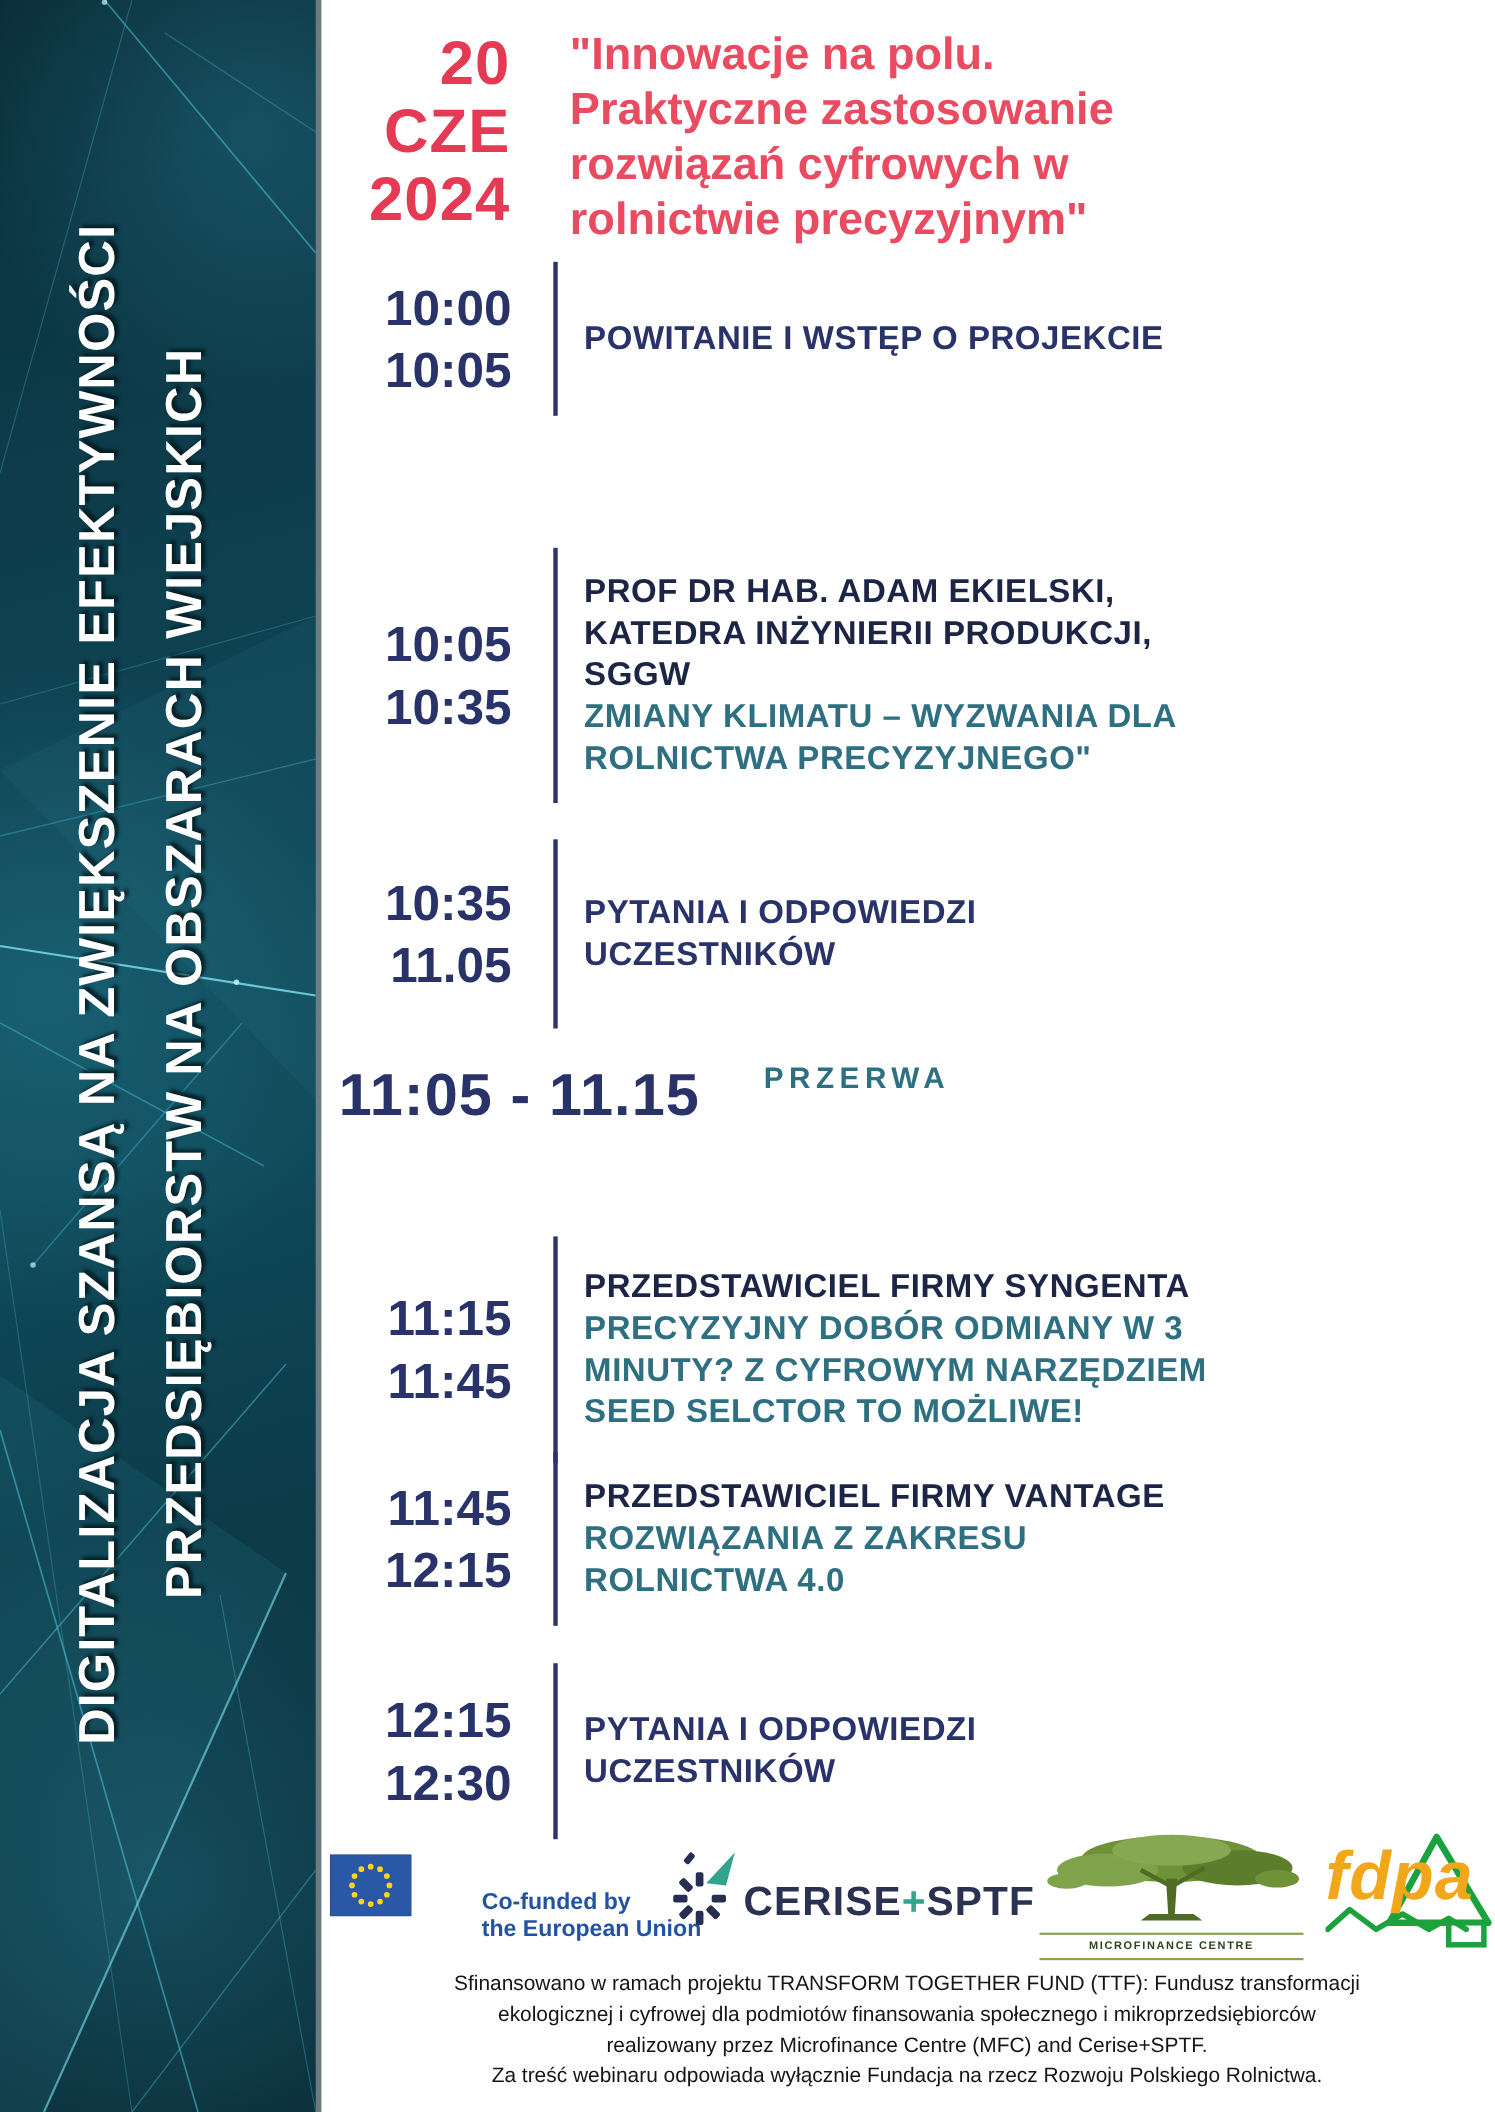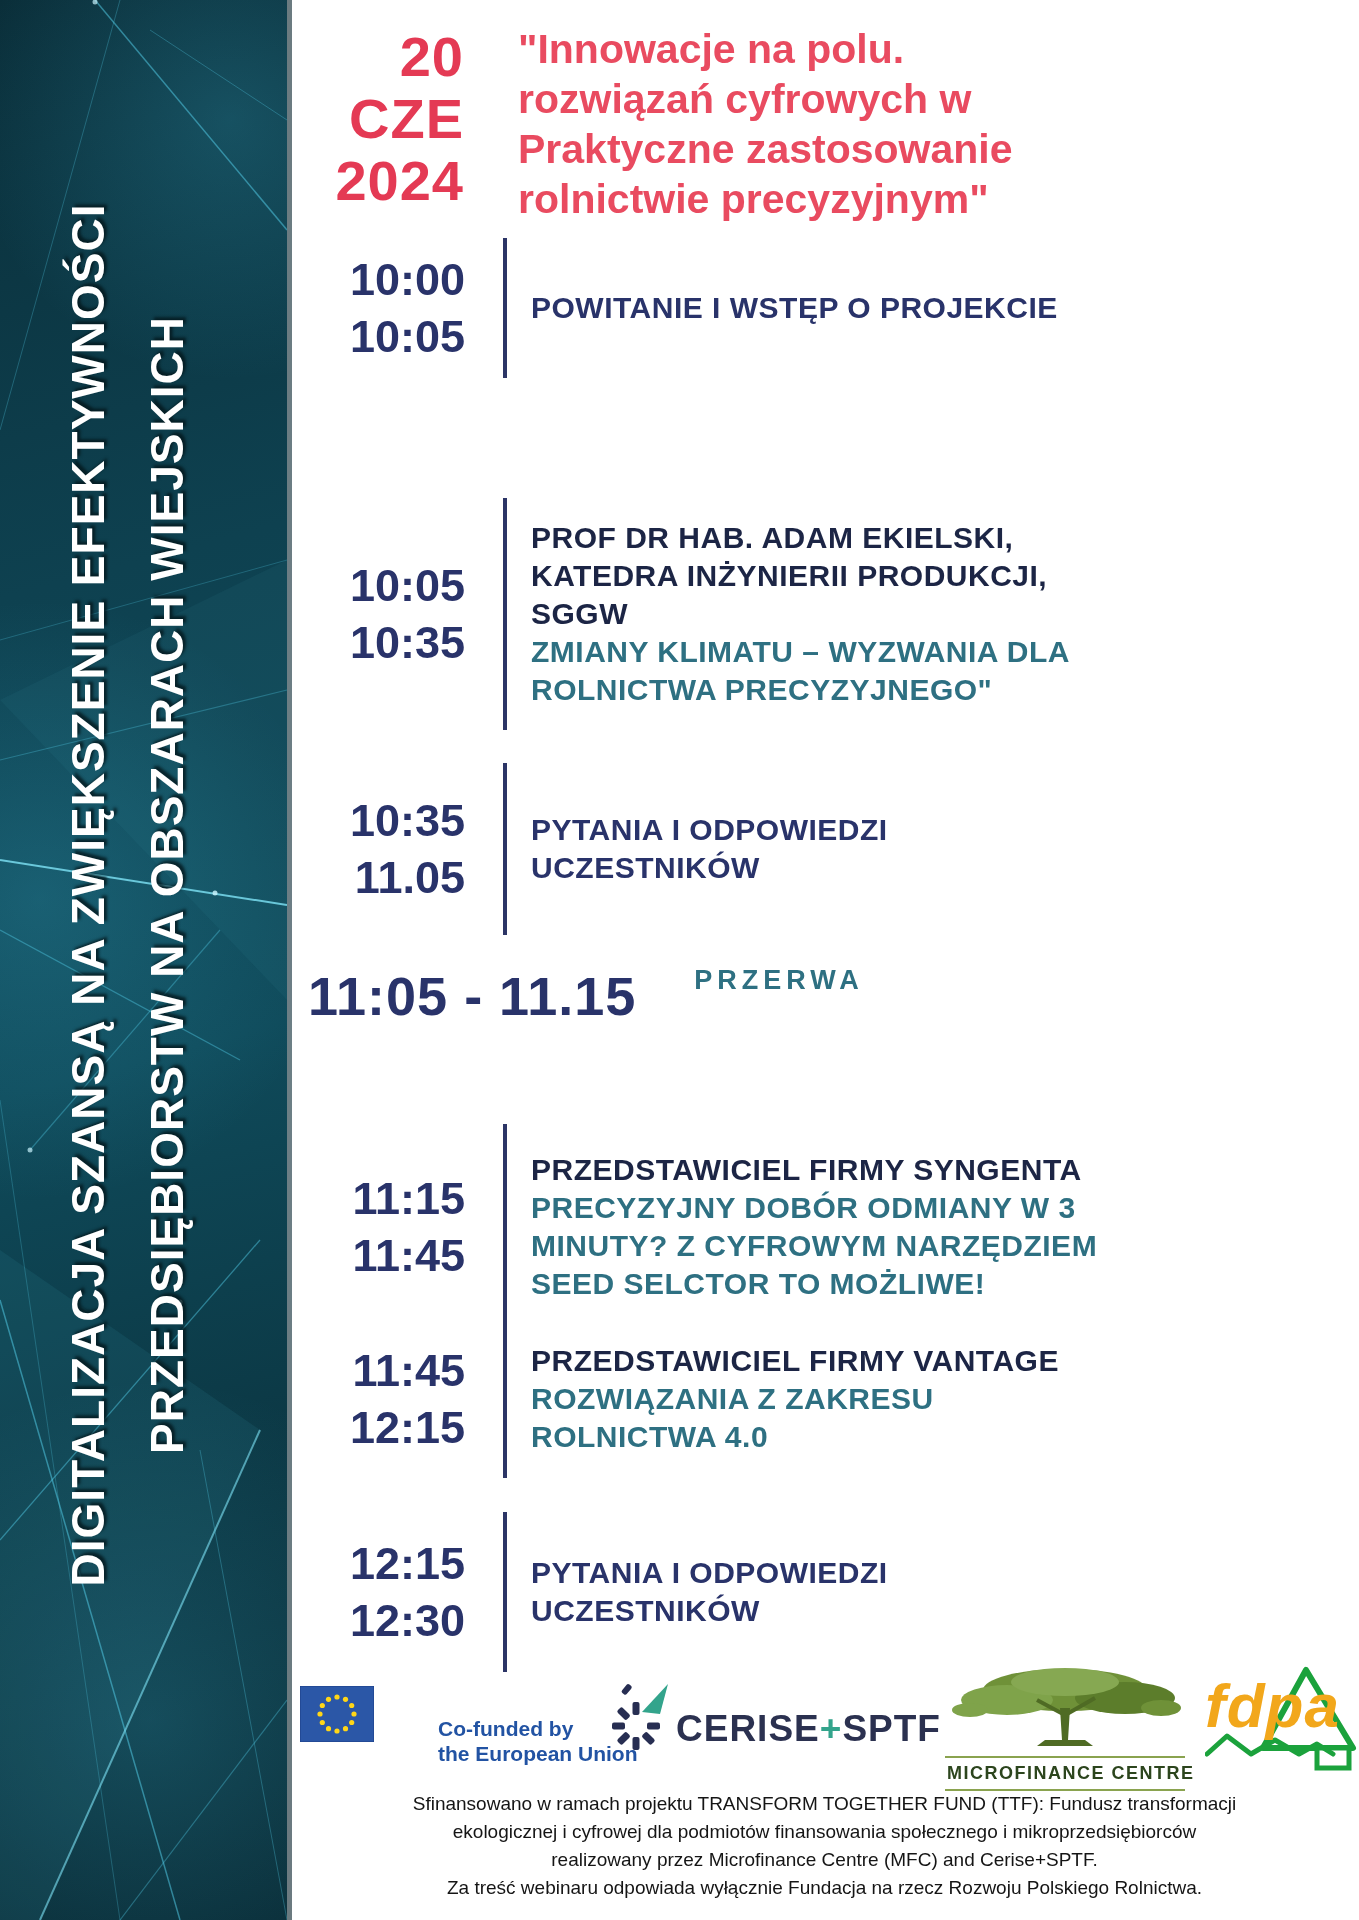--- a/index.html
+++ b/index.html
@@ -76,21 +76,21 @@
   .cerise-icon{position:absolute;left:0;top:0;}
   .cerise-text{
     position:absolute;left:66px;top:26px;font-weight:800;font-size:37px;
     color:#2b3150;letter-spacing:1px;white-space:nowrap;
   }
   .cerise-plus{color:#33a48c;}
   .mfc-logo{position:absolute;left:945px;top:1662px;width:240px;}
   .mfc-label{
     margin-top:2px;border-top:2px solid #8aa34f;border-bottom:2px solid #8aa34f;
     padding:5px 2px;text-align:center;color:#2c451d;font-weight:700;
-    font-size:18px;letter-spacing:1.5px;white-space:nowrap;
+    font-size:10px;letter-spacing:1.5px;white-space:nowrap;
   }
   .fdpa-logo{position:absolute;left:1205px;top:1658px;width:152px;height:128px;}
   .fdpa-logo svg{position:absolute;left:0;top:0;z-index:1;}
   .fdpa-text{
     position:absolute;left:0;top:12px;z-index:2;
     color:#f2a71b;font-weight:800;font-style:italic;font-size:62px;letter-spacing:1px;
   }
   
   .footer{
     position:absolute;left:290px;top:1790px;width:1069px;text-align:center;
@@ -139,22 +139,22 @@
   </div>
 
   <div class="date-block">
     <div>20</div>
     <div>CZE</div>
     <div>2024</div>
   </div>
 
   <div class="title-block">
     <div>"Innowacje na polu.</div>
+    <div>Praktyczne zastosowanie</div>
     <div>rozwiązań cyfrowych w</div>
-    <div>Praktyczne zastosowanie</div>
     <div>rolnictwie precyzyjnym"</div>
   </div>
 
   <div class="agenda-row row-0">
     <div class="time-col">
       <div>10:00</div>
       <div>10:05</div>
     </div>
     <div class="row-divider"></div>
     <div class="text-col">

